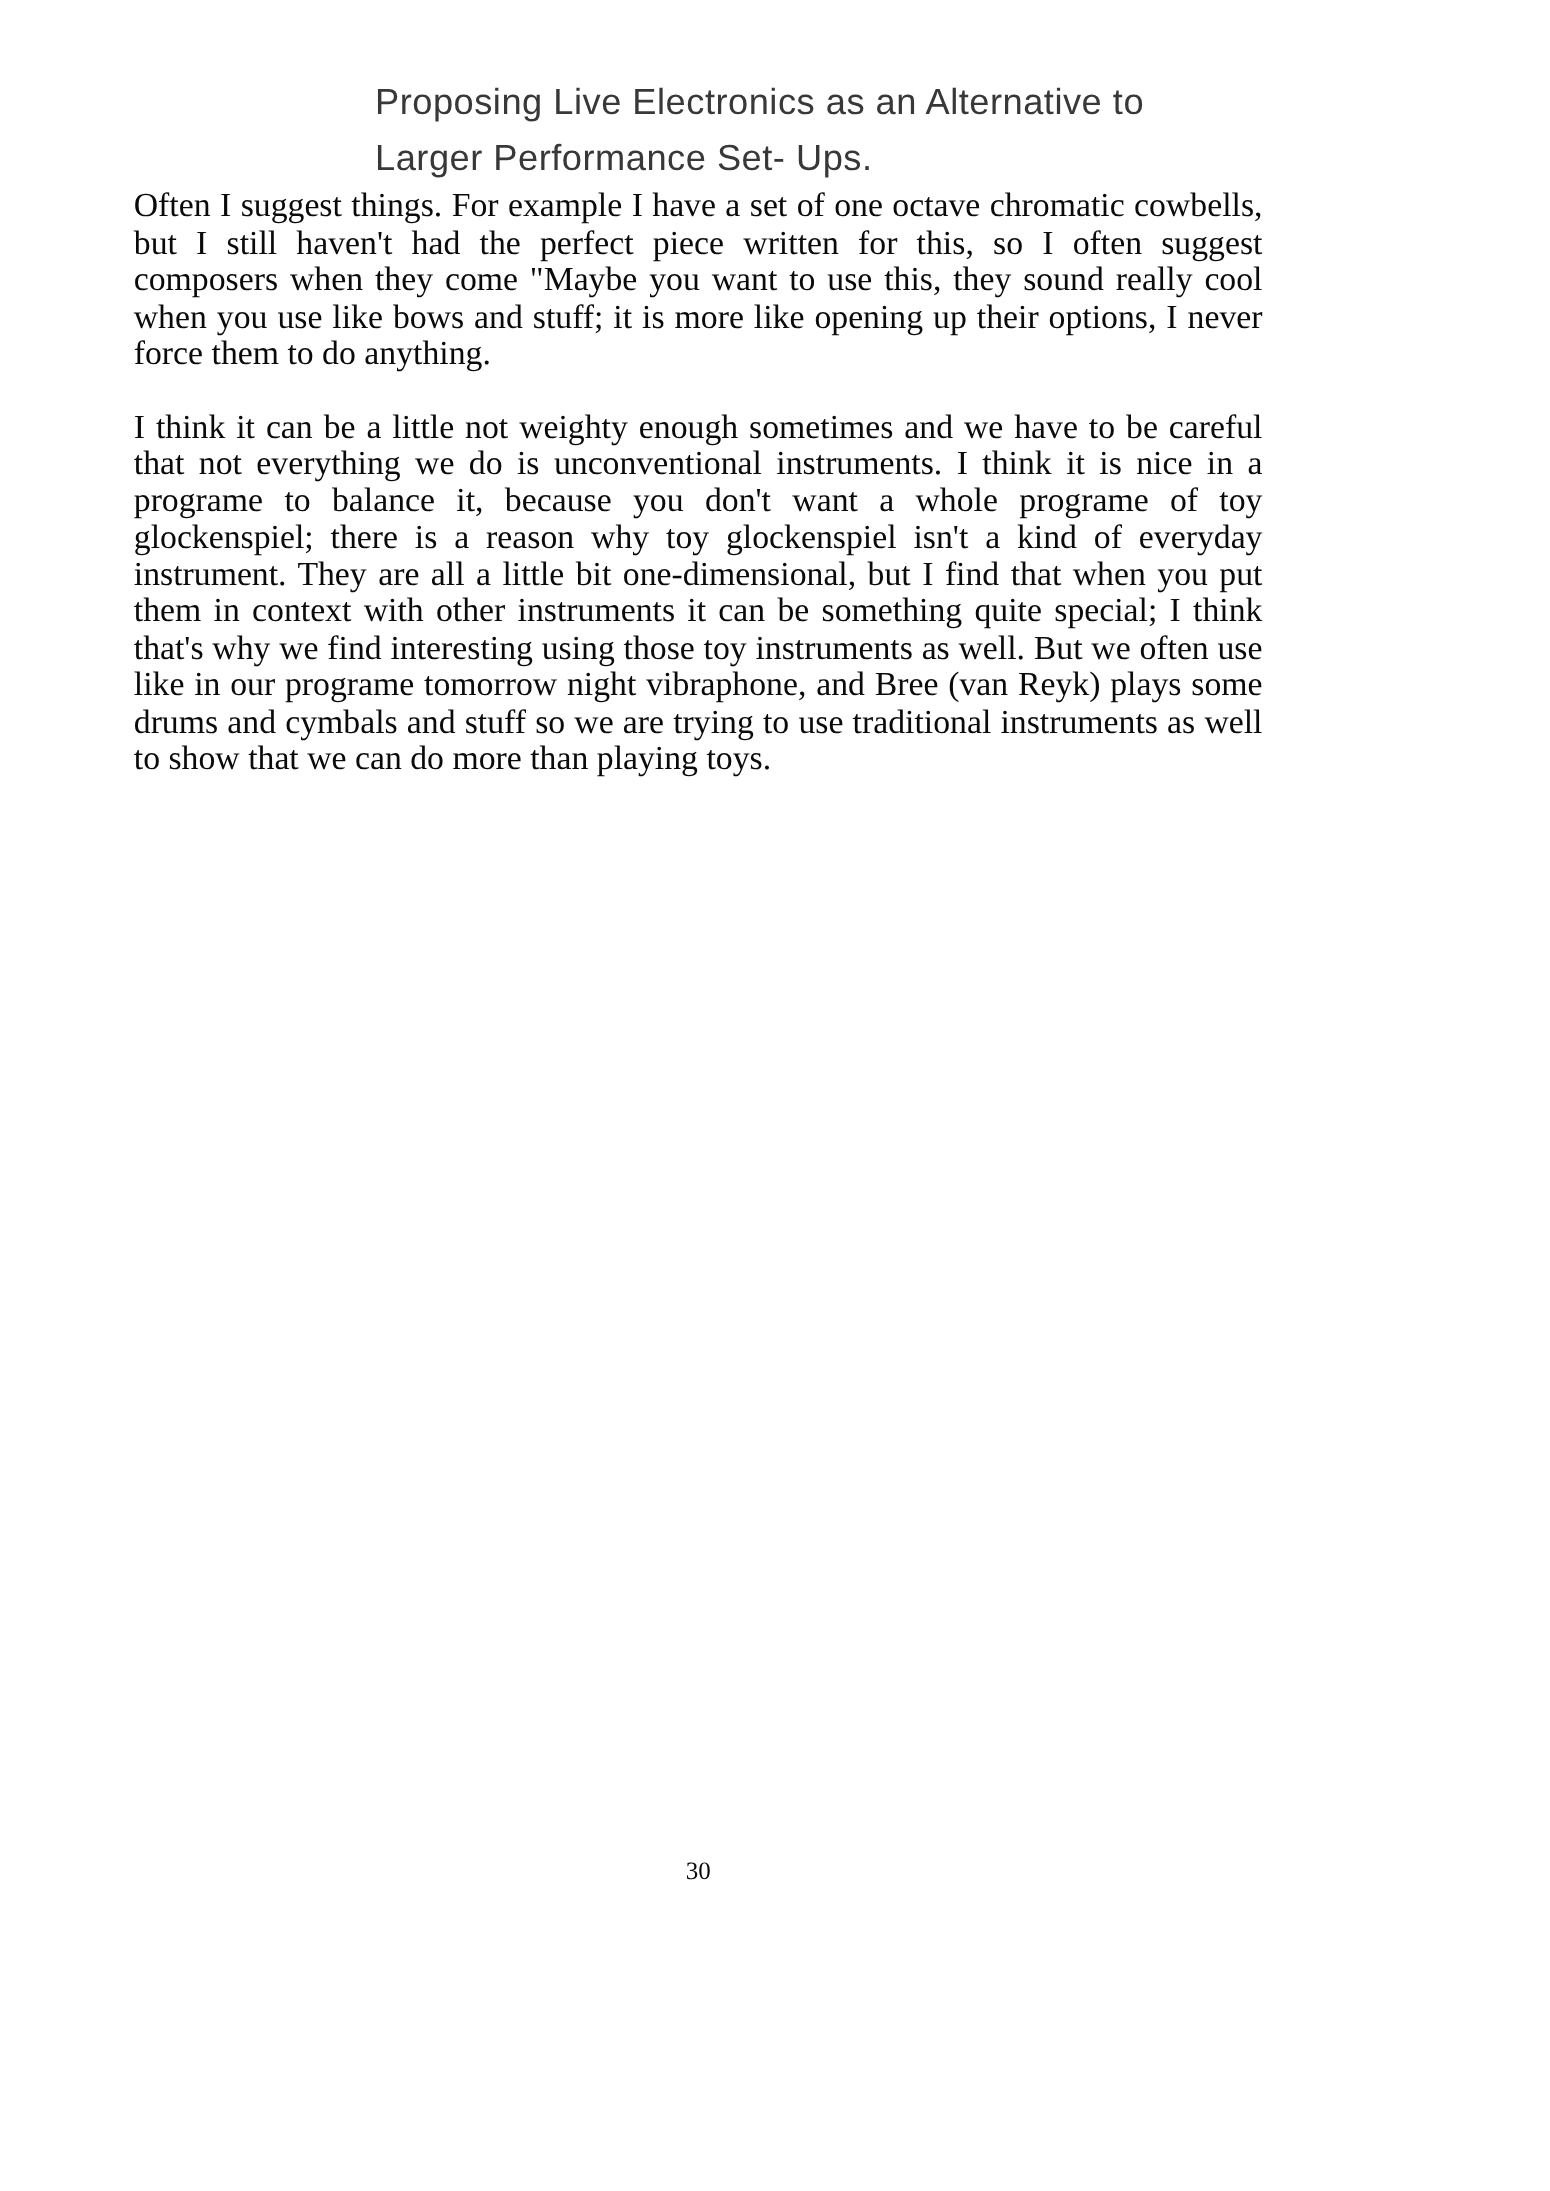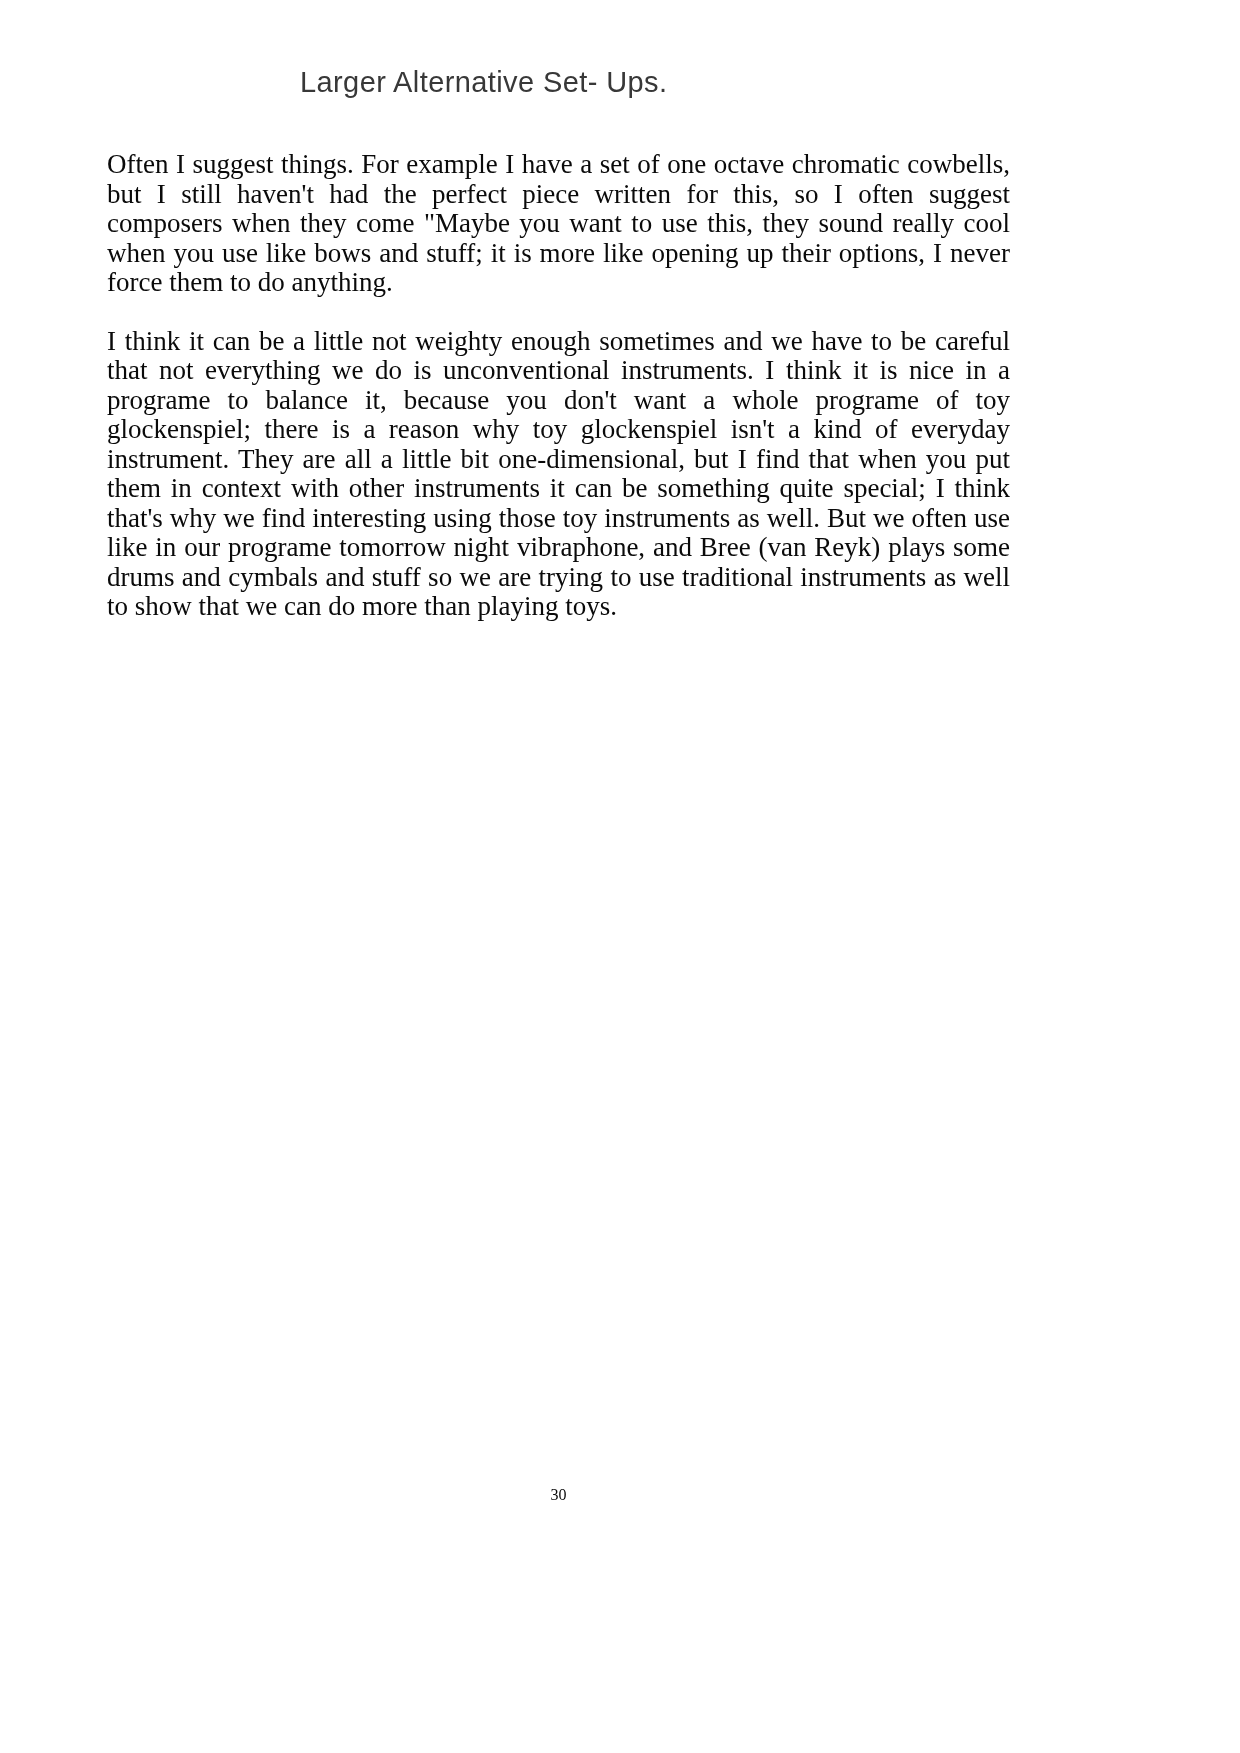--- a/index.html
+++ b/index.html
@@ -39,31 +39,32 @@
     line-height: 29.5px;
     text-align: justify;
     color: #0a0a0a;
   }
   .page-number {
     position: absolute;
     left: 107px;
     top: 1486px;
     width: 903px;
     text-align: center;
-    font-size: 16px;
+    font-size: 20px;
     color: #0a0a0a;
   }
 </style>
 </head>
 <body>
 
 <div class="page">
 
   <div class="title-block">
-    <div>Larger Alternative Set- Ups.</div>
+    <div>Proposing Live Electronics as an Alternative to</div>
+    <div>Larger Performance Set- Ups.</div>
   </div>
 
   <div class="body-block">
     <p>Often I suggest things. For example I have a set of one octave chromatic cowbells, but I still haven't had the perfect piece written for this, so I often suggest composers when they come "Maybe you want to use this, they sound really cool when you use like bows and stuff; it is more like opening up their options, I never force them to do anything.</p>
     <p>I think it can be a little not weighty enough sometimes and we have to be careful that not everything we do is unconventional instruments. I think it is nice in a programe to balance it, because you don't want a whole programe of toy glockenspiel; there is a reason why toy glockenspiel isn't a kind of everyday instrument. They are all a little bit one-dimensional, but I find that when you put them in context with other instruments it can be something quite special; I think that's why we find interesting using those toy instruments as well. But we often use like in our programe tomorrow night vibraphone, and Bree (van Reyk) plays some drums and cymbals and stuff so we are trying to use traditional instruments as well to show that we can do more than playing toys.</p>
   </div>
 
   <div class="page-number">30</div>
 
 </div>

